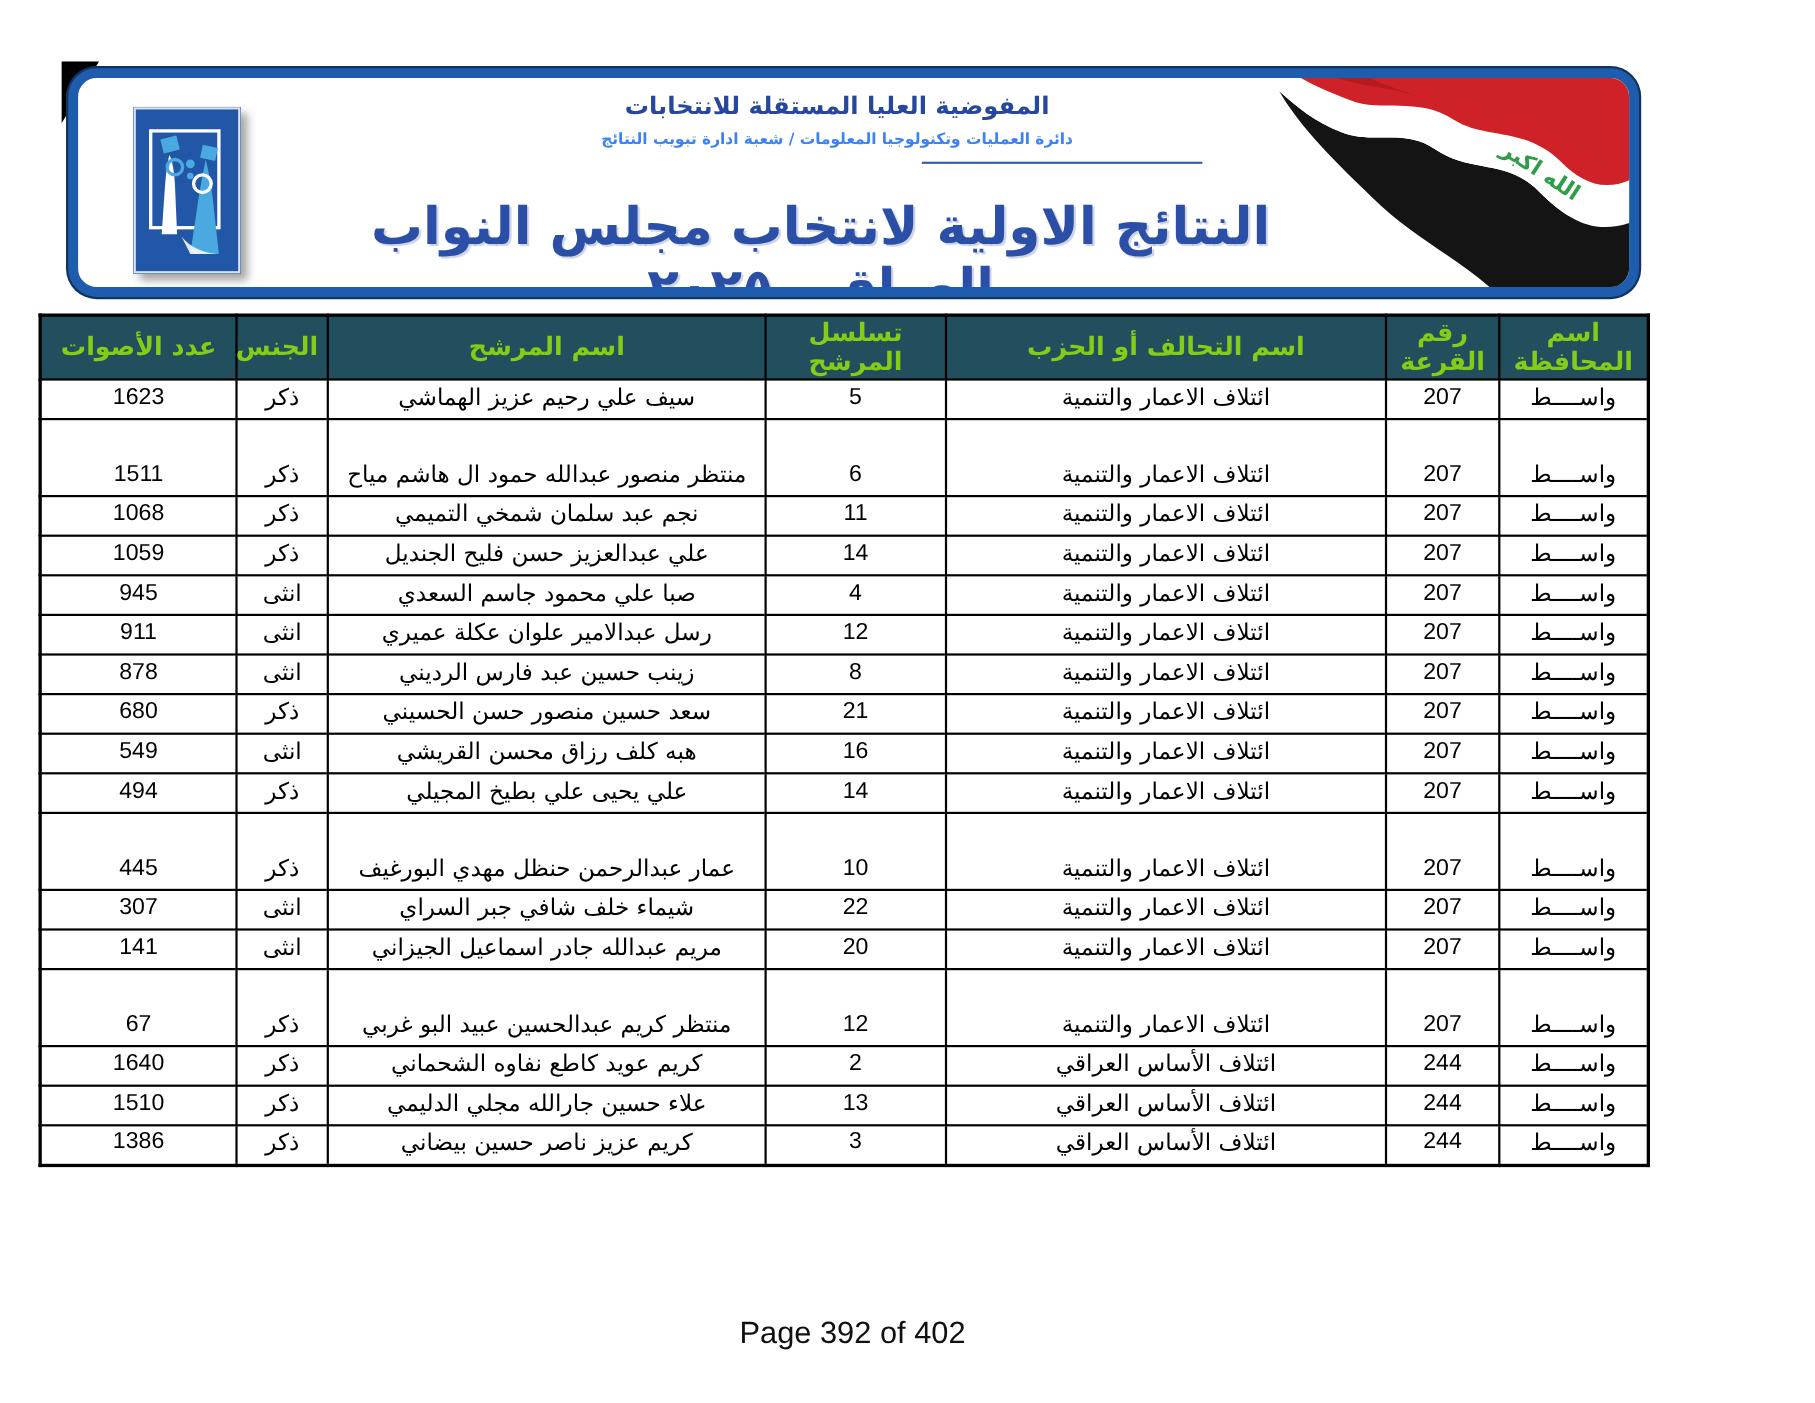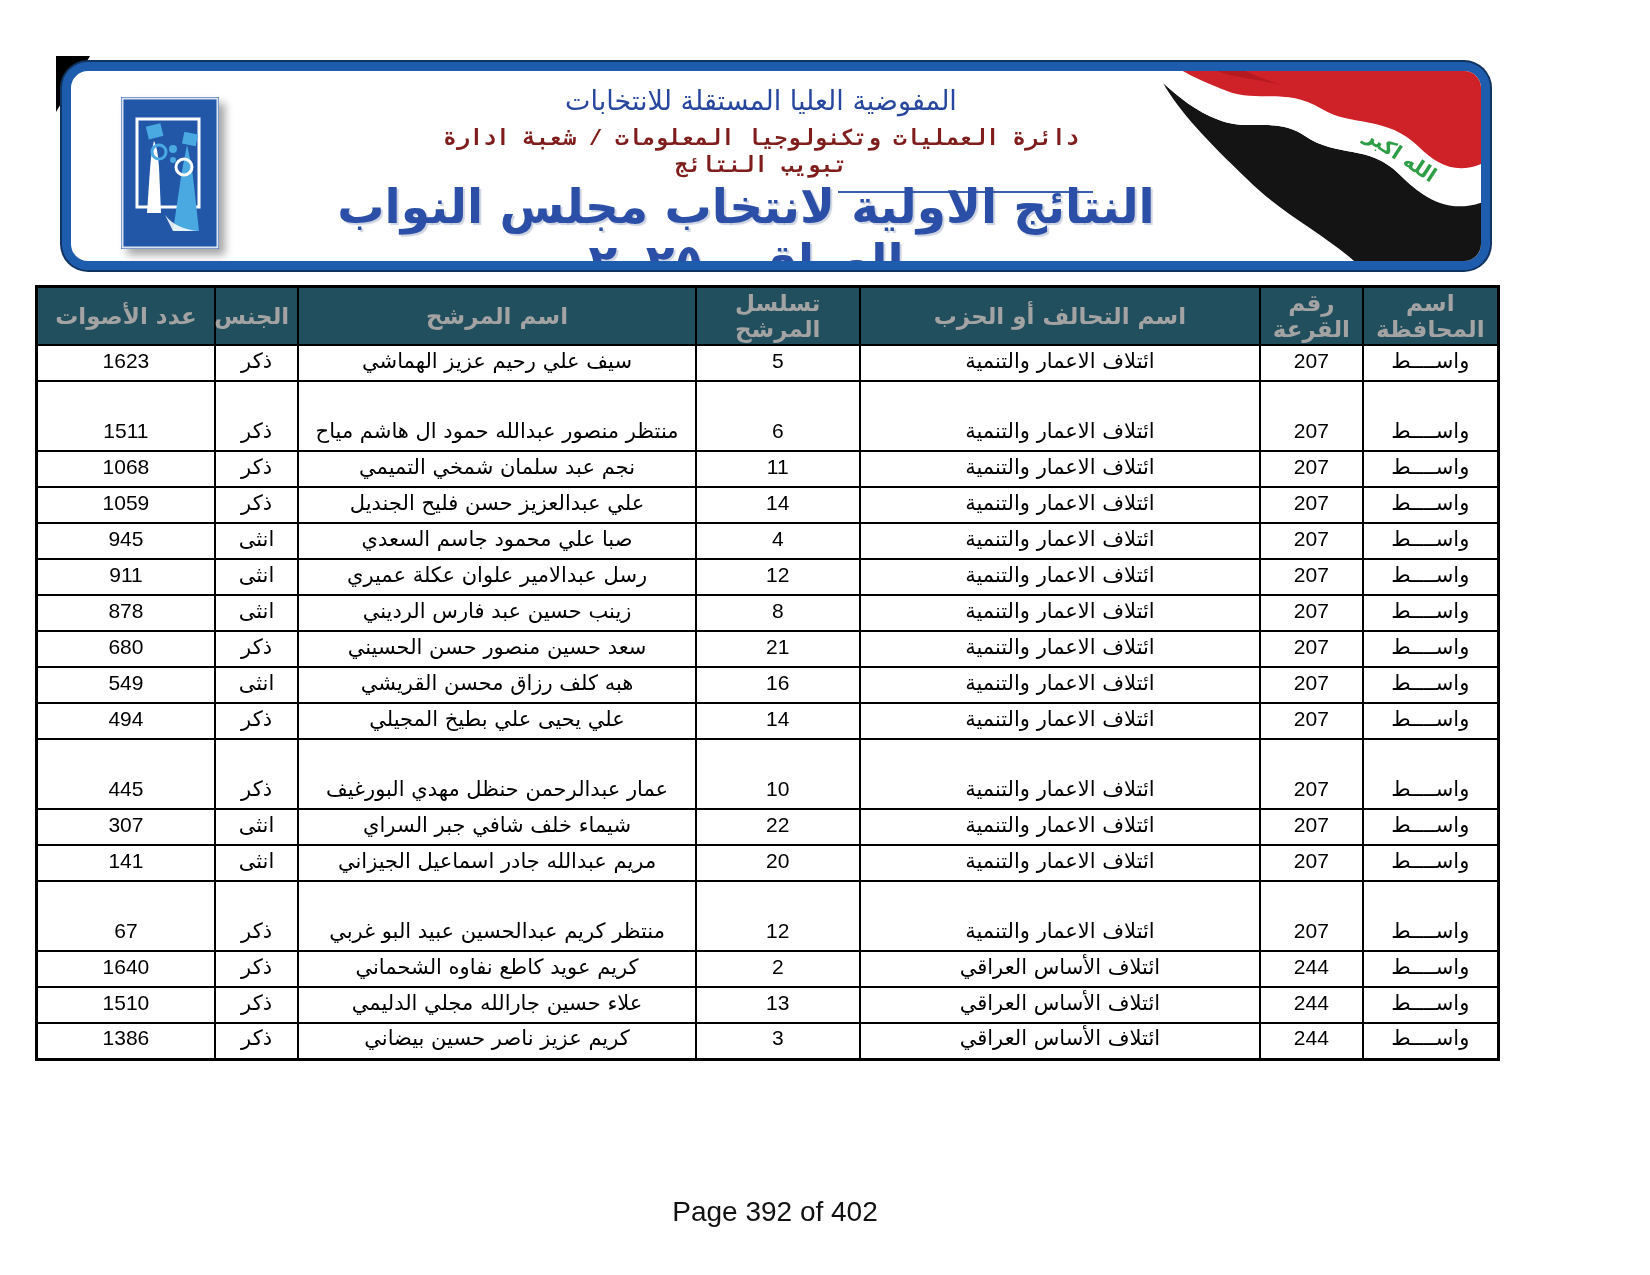--- a/index.html
+++ b/index.html
@@ -14,36 +14,36 @@
   }
   .banner{
     position:absolute;left:62px;top:62px;width:1428px;height:208px;
     box-sizing:border-box;border:9px solid #1e5dad;border-radius:26px;
     background:#ffffff;overflow:hidden;z-index:1;
     box-shadow:0 0 0 2px #10335f;
   }
   .logo{position:absolute;left:50px;top:26px;width:98px;height:152px;
     filter:drop-shadow(6px 6px 4px rgba(0,0,0,.35));}
   .org-block{position:absolute;left:340px;top:14px;width:700px;text-align:center;}
-  .org-line1{font-size:27px;color:#27479e;font-weight:400;}
-  .org-line2{font-size:22px;color:#7f1d1d;font-weight:600;margin-top:9px;font-family:Liberation Mono, monospace;}
+  .org-line1{font-size:22px;color:#27479e;font-weight:700;}
+  .org-line2{font-size:14px;color:#3b82f6;font-weight:600;margin-top:9px;}
   .org-rule{height:2px;background:#3a5fae;width:255px;margin:12px 18px 0 auto;}
   .banner-title{
     position:absolute;left:250px;top:108px;width:850px;text-align:center;
     font-size:47px;font-weight:800;color:#2b4fa6;letter-spacing:-1px;
     text-shadow:2px 2px 1px rgba(60,80,140,.25);
   }
   .flag{position:absolute;right:-2px;top:-2px;width:348px;height:208px;}
   
   table.results{
     position:absolute;left:35px;top:285px;width:1465px;
     border-collapse:collapse;table-layout:fixed;direction:rtl;
   }
   table.results th{
-    background:#224f5e;color:#a3a3a3;font-weight:700;font-size:23px;
+    background:#224f5e;color:#84cc16;font-weight:700;font-size:23px;
     border:2px solid #000;height:48px;padding:2px 8px;
   }
   table.results td{
     border:2px solid #000;font-size:21px;color:#000;text-align:center;
     vertical-align:bottom;padding:2px 6px 7px 6px;line-height:1.15;
     overflow:hidden;white-space:nowrap;
   }
   table.results{border:3px solid #000;}
   table.results tr.normal{height:36px;}
   table.results tr.tall{height:70px;}

